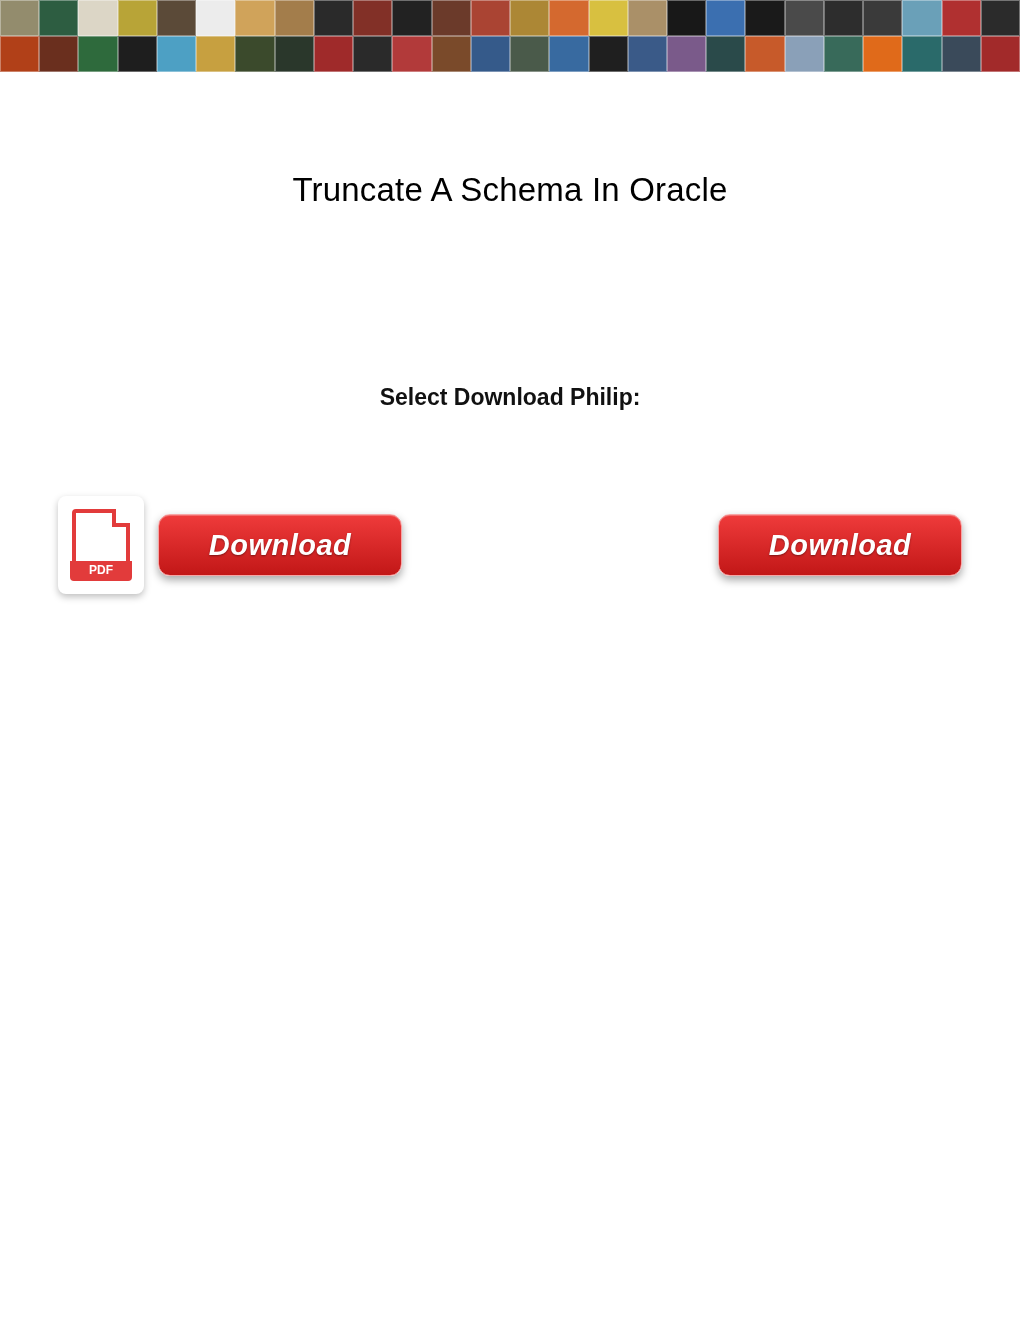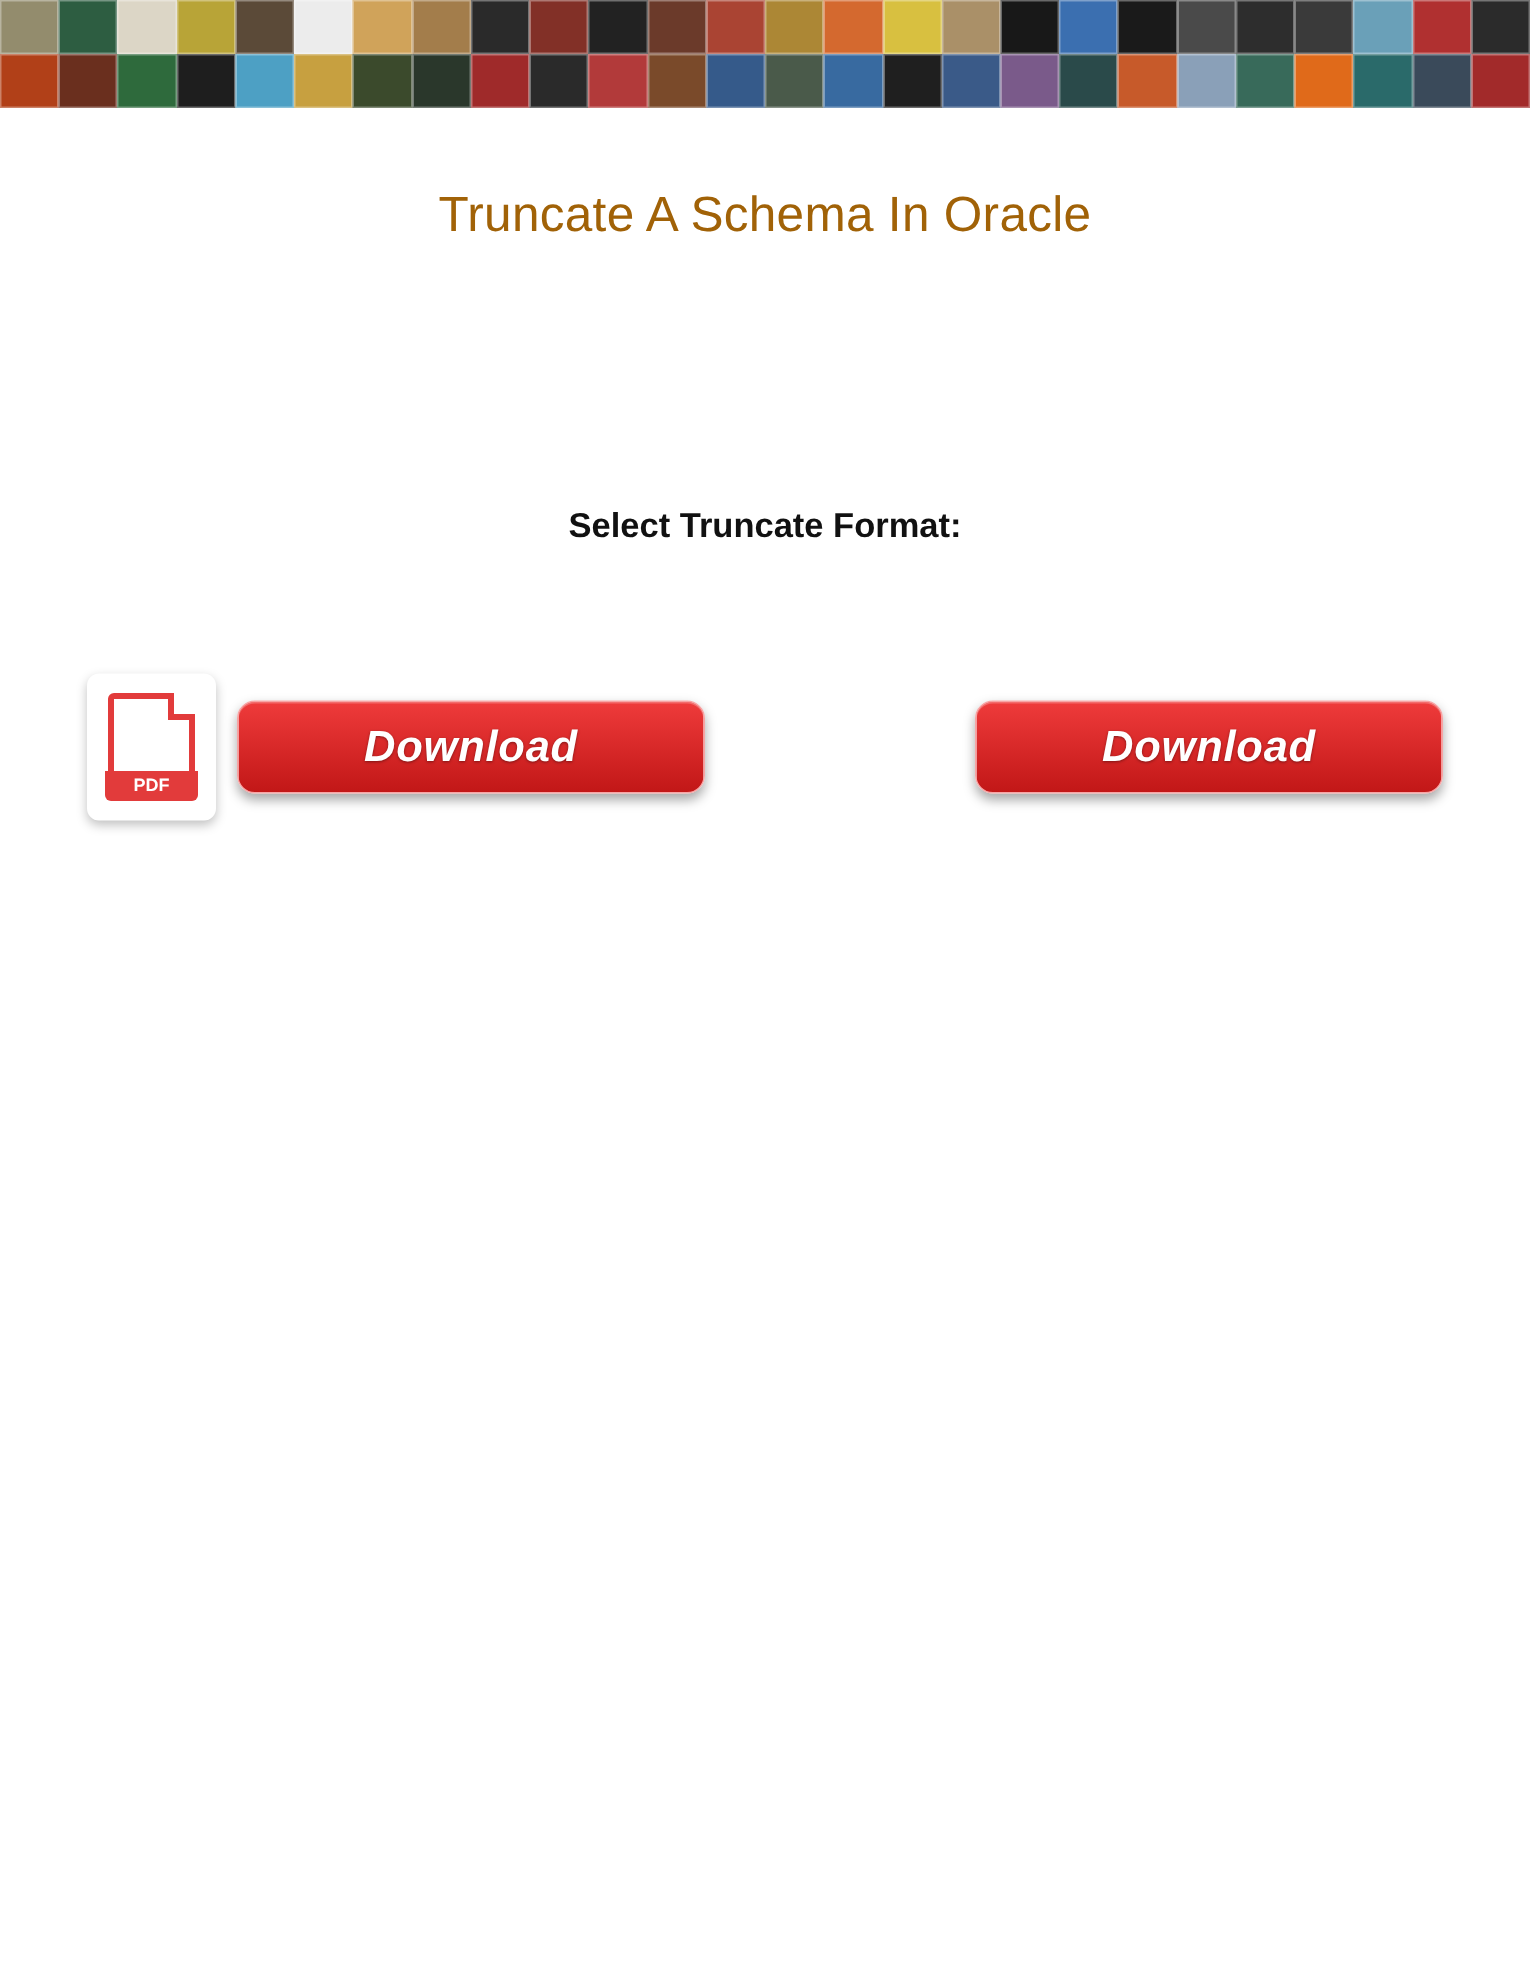--- a/index.html
+++ b/index.html
@@ -9,22 +9,22 @@
   
   .collage { width: 100%; height: 72px; display: flex; flex-direction: column; }
   .collage-row { flex: 1; display: flex; }
   .tile { flex: 1; height: 100%; border: 0.5px solid rgba(255,255,255,0.35); }
 
   
   .title {
     text-align: center;
     font-size: 33px;
     font-weight: 400;
-    color: #a16207;
-    margin-top: 52px;
+    color: #000000;
+    margin-top: 99px;
     letter-spacing: 0.2px;
   }
 
   
   .subtitle-wrap {
     position: relative;
     margin-top: 175px;
     height: 40px;
     text-align: center;
   }
@@ -98,21 +98,21 @@
   .doc .body, .doc .fold { border-color: #29b9a8; }
   .doc .inner-lines {
     position: absolute; top: 14px; left: 10px; right: 10px;
     display: flex; flex-direction: column; gap: 5px;
   }
   .doc .inner-lines span { height: 4px; background: #29b9a8; border-radius: 1px; }
   .doc .band { background: #29b9a8; }
 
   .dl-btn {
     position: relative;
-    width: 312px; height: 62px;
+    width: 244px; height: 62px;
     border-radius: 12px;
     background: linear-gradient(#ef3b3b, #c21717);
     border: 1px solid #f7a5a5;
     box-shadow: 0 4px 8px rgba(0,0,0,0.35), inset 0 1px 0 rgba(255,255,255,0.25);
     display: flex; align-items: center; justify-content: center;
     cursor: pointer;
   }
   .dl-btn .label {
     color: #fff;
     font-size: 29px;
@@ -182,21 +182,21 @@
         <div class="tile" style="background: rgb(224, 106, 26);"></div>
         <div class="tile" style="background: rgb(42, 106, 106);"></div>
         <div class="tile" style="background: rgb(58, 74, 90);"></div>
         <div class="tile" style="background: rgb(162, 42, 42);"></div>
       </div>
   </div>
 
   <h1 class="title">Truncate A Schema In Oracle</h1>
 
   <div class="subtitle-wrap">
-    <div class="subtitle">Select Truncate Format:</div>
+    <div class="subtitle">Select Download Philip:</div>
   </div>
 
   <div class="download-row">
 
     <div class="dl-unit">
       <div class="file-icon-box">
         <div class="file-shape pdf">
           <div class="body"></div>
           <div class="fold"></div>
           <div class="band"></div>

